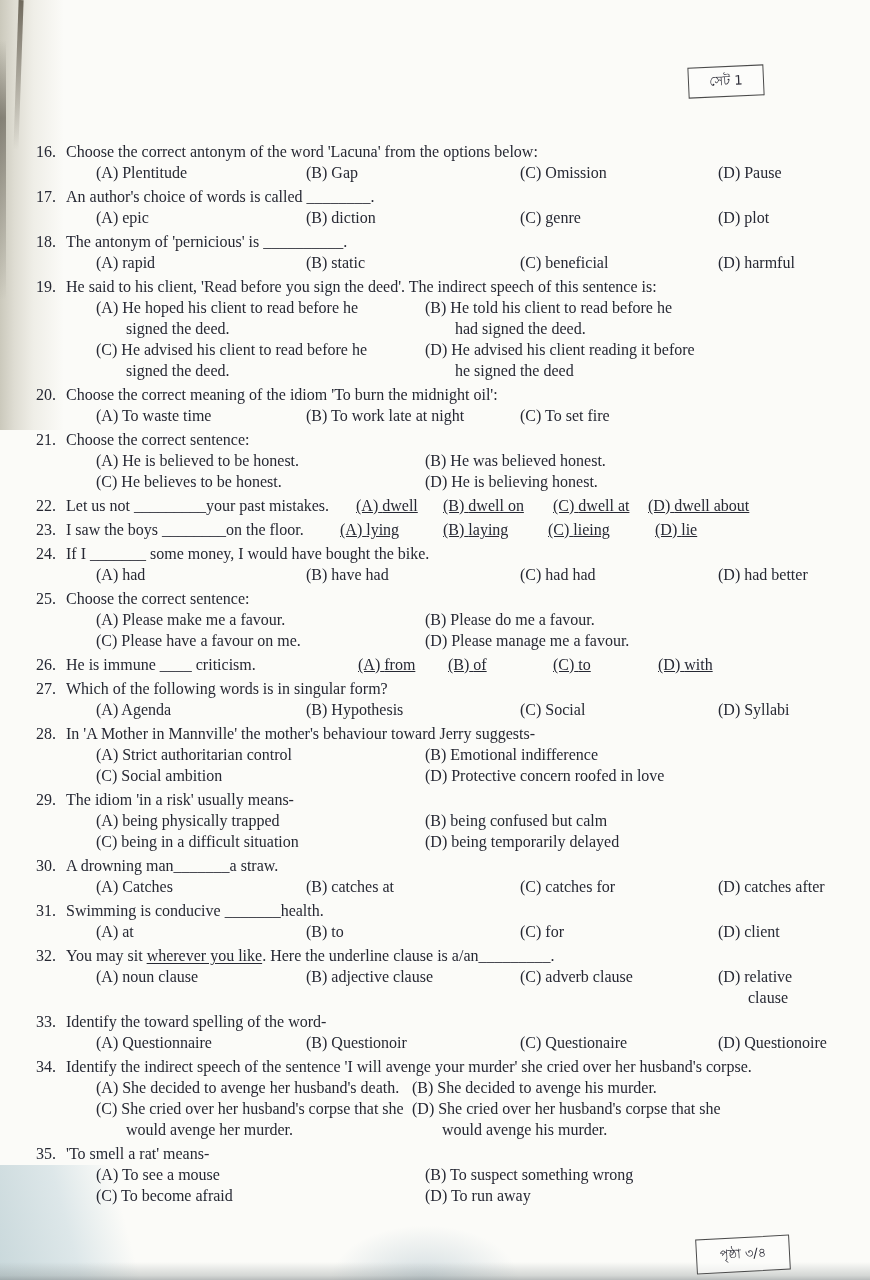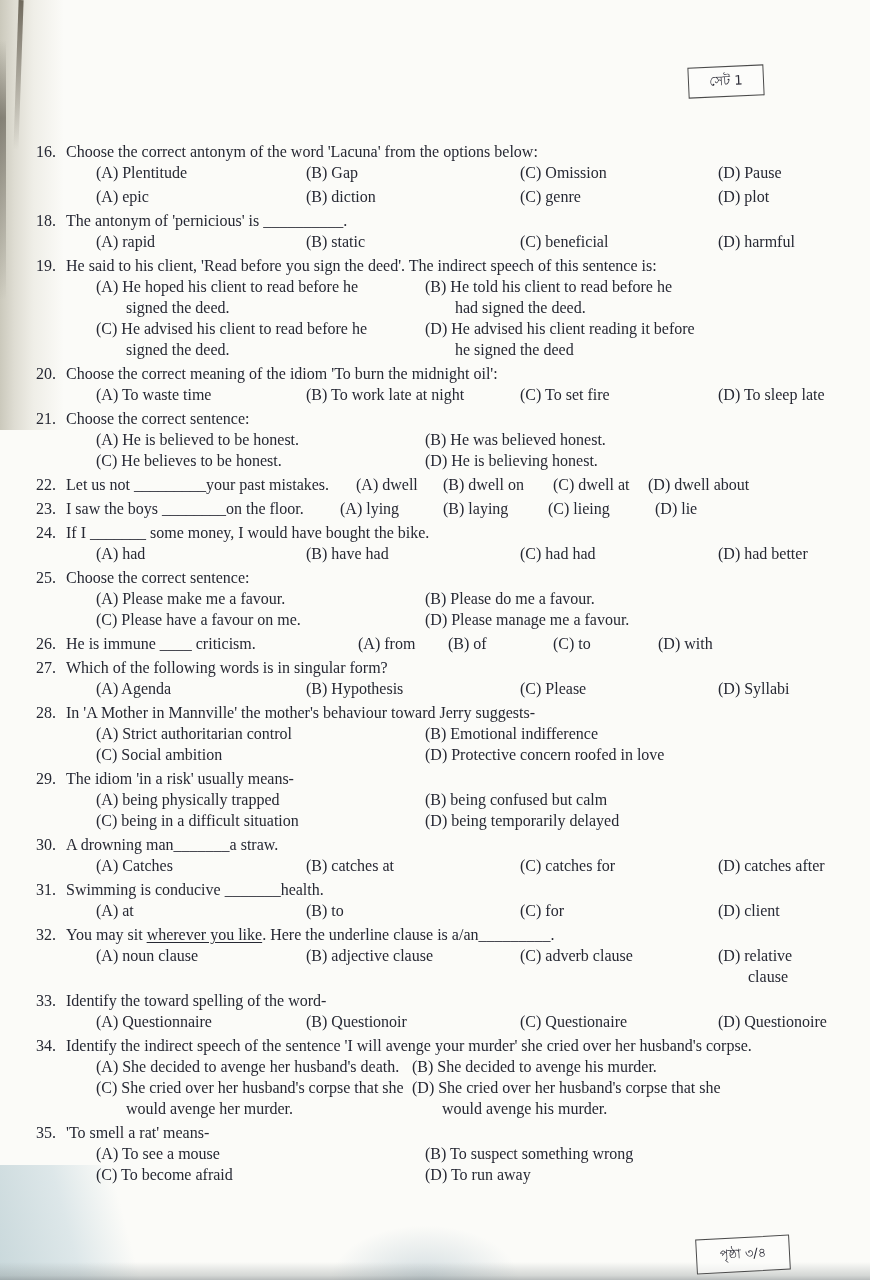--- a/index.html
+++ b/index.html
@@ -31,21 +31,21 @@
   
   .content{position:absolute;left:36px;top:141px;width:797px;font-size:16px;line-height:21px;}
   .question{margin-bottom:3px;}
   .q-line{position:relative;}
   .q-num{display:inline-block;width:30px;}
   .opts-4{display:grid;grid-template-columns:162px 166px 150px auto;padding-left:60px;gap:48px;}
   .opts-2{display:grid;grid-template-columns:329px auto;padding-left:60px;}
   #q34 .opts-2{grid-template-columns:316px auto;}
   .opt{display:block;padding-left:30px;text-indent:-30px;}
   .opt-text{white-space:pre-line;}
-  .io{position:absolute;top:0;white-space:nowrap;padding-left:0;text-indent:0;}
+  .io{position:absolute;top:0;white-space:nowrap;padding-left:0;text-indent:0;text-decoration:underline;}
   #q22 .io-0{left:320px}#q22 .io-1{left:407px}#q22 .io-2{left:517px}#q22 .io-3{left:612px}
   #q23 .io-0{left:304px}#q23 .io-1{left:407px}#q23 .io-2{left:512px}#q23 .io-3{left:619px}
   #q26 .io-0{left:322px}#q26 .io-1{left:412px}#q26 .io-2{left:517px}#q26 .io-3{left:622px}
   u{text-underline-offset:2px;}
 </style>
 </head>
 <body>
 
 <div class="left-strip-top"></div>
 <div class="edge-curl"></div>
@@ -65,20 +65,21 @@
     <div class="question" id="q16">
       <div class="q-line"><span class="q-num">16.</span><span class="q-text">Choose the correct antonym of the word 'Lacuna' from the options below:</span></div>
       <div class="opts opts-4">
         <span class="opt"><span class="opt-label">(A)</span> <span class="opt-text">Plentitude</span></span>
         <span class="opt"><span class="opt-label">(B)</span> <span class="opt-text">Gap</span></span>
         <span class="opt"><span class="opt-label">(C)</span> <span class="opt-text">Omission</span></span>
         <span class="opt"><span class="opt-label">(D)</span> <span class="opt-text">Pause</span></span>
       </div>
     </div>
     <div class="question" id="q17">
+      <div class="q-line"><span class="q-num">17.</span><span class="q-text">An author's choice of words is called ________.</span></div>
       <div class="opts opts-4">
         <span class="opt"><span class="opt-label">(A)</span> <span class="opt-text">epic</span></span>
         <span class="opt"><span class="opt-label">(B)</span> <span class="opt-text">diction</span></span>
         <span class="opt"><span class="opt-label">(C)</span> <span class="opt-text">genre</span></span>
         <span class="opt"><span class="opt-label">(D)</span> <span class="opt-text">plot</span></span>
       </div>
     </div>
     <div class="question" id="q18">
       <div class="q-line"><span class="q-num">18.</span><span class="q-text">The antonym of 'pernicious' is __________.</span></div>
       <div class="opts opts-4">
@@ -100,21 +101,20 @@
         <span class="opt"><span class="opt-label">(D)</span> <span class="opt-text">He advised his client reading it before
 he signed the deed</span></span>
       </div>
     </div>
     <div class="question" id="q20">
       <div class="q-line"><span class="q-num">20.</span><span class="q-text">Choose the correct meaning of the idiom 'To burn the midnight oil':</span></div>
       <div class="opts opts-4">
         <span class="opt"><span class="opt-label">(A)</span> <span class="opt-text">To waste time</span></span>
         <span class="opt"><span class="opt-label">(B)</span> <span class="opt-text">To work late at night</span></span>
         <span class="opt"><span class="opt-label">(C)</span> <span class="opt-text">To set fire</span></span>
-        <span class="opt"><span class="opt-label">(D)</span> <span class="opt-text">To sleep late</span></span>
       </div>
     </div>
     <div class="question" id="q21">
       <div class="q-line"><span class="q-num">21.</span><span class="q-text">Choose the correct sentence:</span></div>
       <div class="opts opts-2">
         <span class="opt"><span class="opt-label">(A)</span> <span class="opt-text">He is believed to be honest.</span></span>
         <span class="opt"><span class="opt-label">(B)</span> <span class="opt-text">He was believed honest.</span></span>
         <span class="opt"><span class="opt-label">(C)</span> <span class="opt-text">He believes to be honest.</span></span>
         <span class="opt"><span class="opt-label">(D)</span> <span class="opt-text">He is believing honest.</span></span>
       </div>
@@ -144,21 +144,21 @@
       </div>
     </div>
     <div class="question" id="q26">
       <div class="q-line"><span class="q-num">26.</span><span class="q-text">He is immune ____ criticism.</span><span class="opt io io-0"><span class="opt-label">(A)</span> <span class="opt-text">from</span></span><span class="opt io io-1"><span class="opt-label">(B)</span> <span class="opt-text">of</span></span><span class="opt io io-2"><span class="opt-label">(C)</span> <span class="opt-text">to</span></span><span class="opt io io-3"><span class="opt-label">(D)</span> <span class="opt-text">with</span></span></div>
     </div>
     <div class="question" id="q27">
       <div class="q-line"><span class="q-num">27.</span><span class="q-text">Which of the following words is in singular form?</span></div>
       <div class="opts opts-4">
         <span class="opt"><span class="opt-label">(A)</span> <span class="opt-text">Agenda</span></span>
         <span class="opt"><span class="opt-label">(B)</span> <span class="opt-text">Hypothesis</span></span>
-        <span class="opt"><span class="opt-label">(C)</span> <span class="opt-text">Please</span></span>
+        <span class="opt"><span class="opt-label">(C)</span> <span class="opt-text">Social</span></span>
         <span class="opt"><span class="opt-label">(D)</span> <span class="opt-text">Syllabi</span></span>
       </div>
     </div>
     <div class="question" id="q28">
       <div class="q-line"><span class="q-num">28.</span><span class="q-text">In 'A Mother in Mannville' the mother's behaviour toward Jerry suggests-</span></div>
       <div class="opts opts-2">
         <span class="opt"><span class="opt-label">(A)</span> <span class="opt-text">Strict authoritarian control</span></span>
         <span class="opt"><span class="opt-label">(B)</span> <span class="opt-text">Emotional indifference</span></span>
         <span class="opt"><span class="opt-label">(C)</span> <span class="opt-text">Social ambition</span></span>
         <span class="opt"><span class="opt-label">(D)</span> <span class="opt-text">Protective concern roofed in love</span></span>

